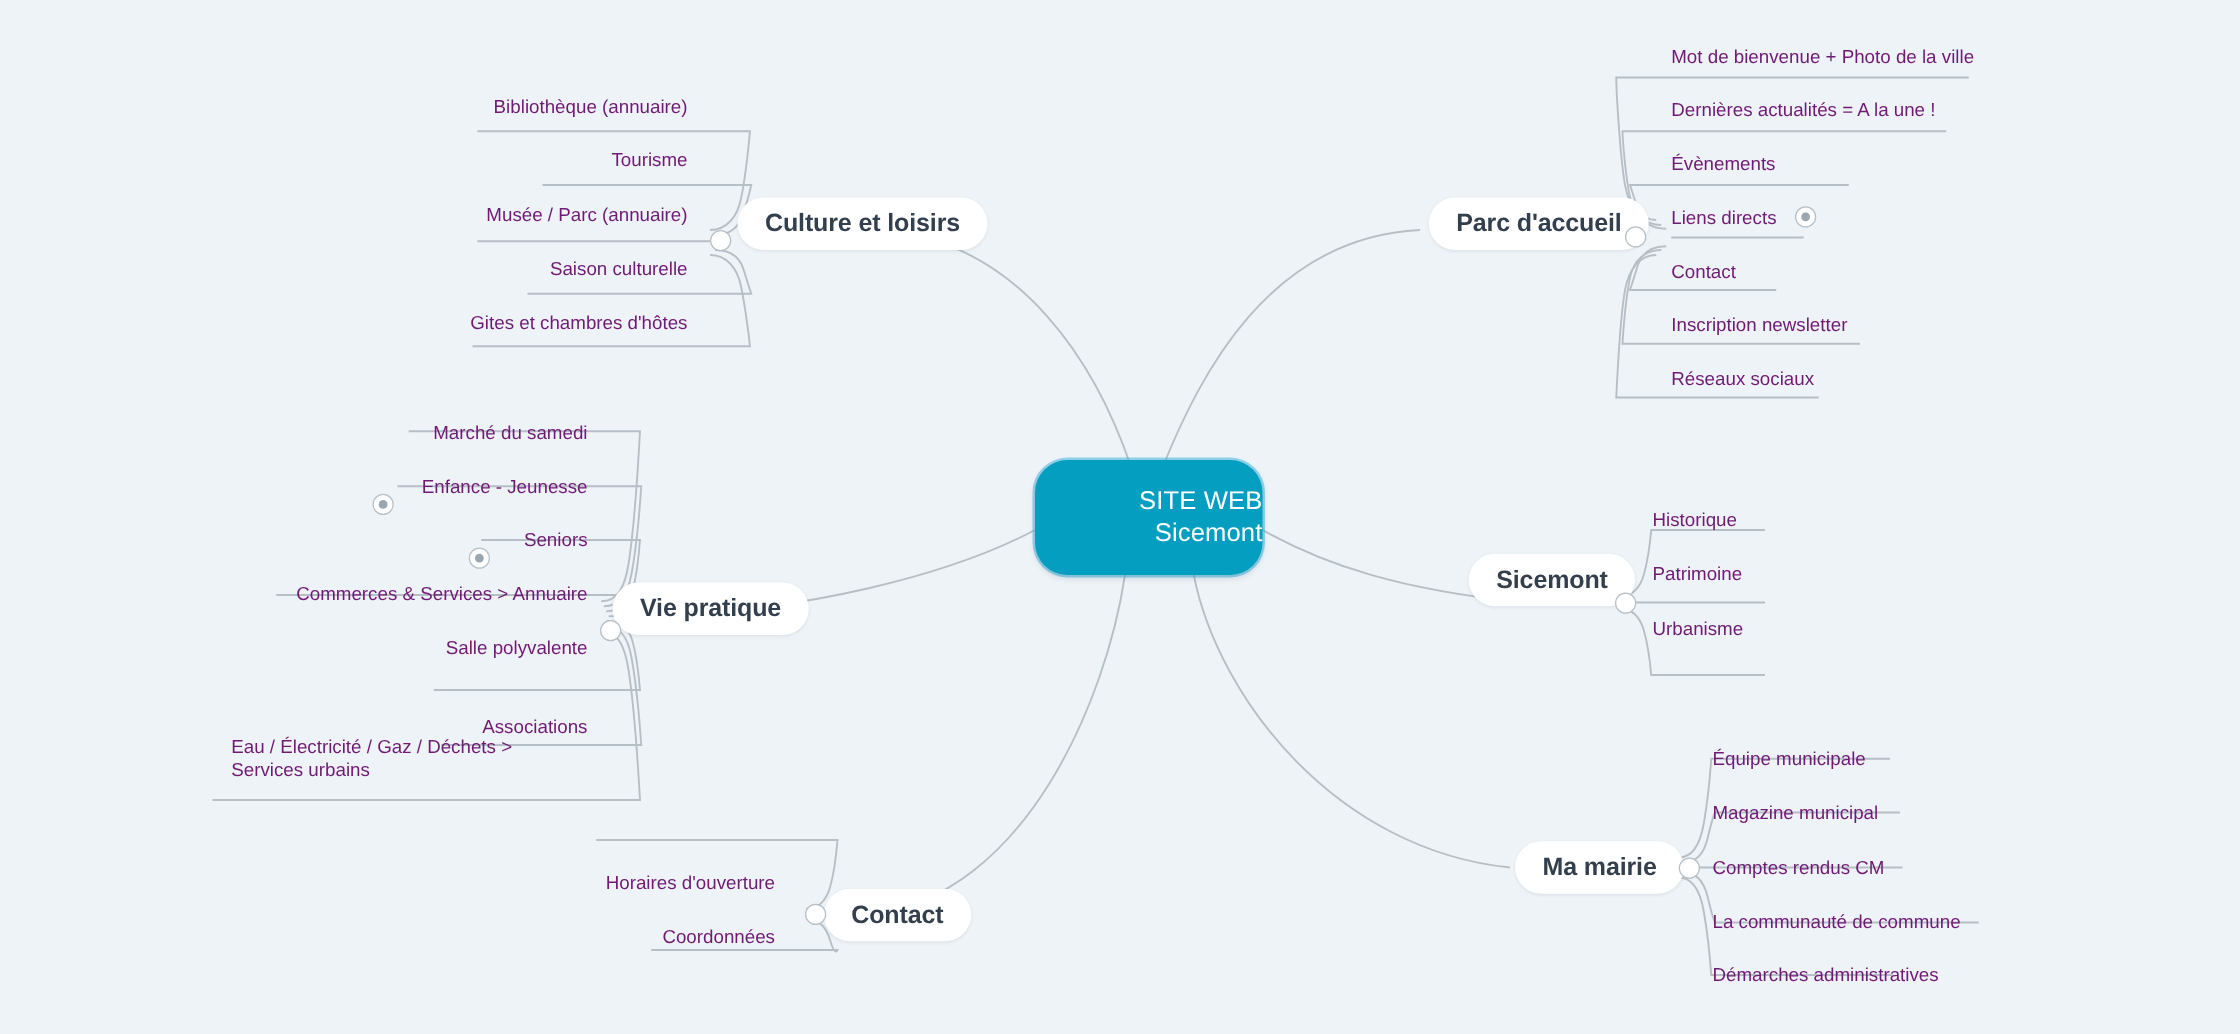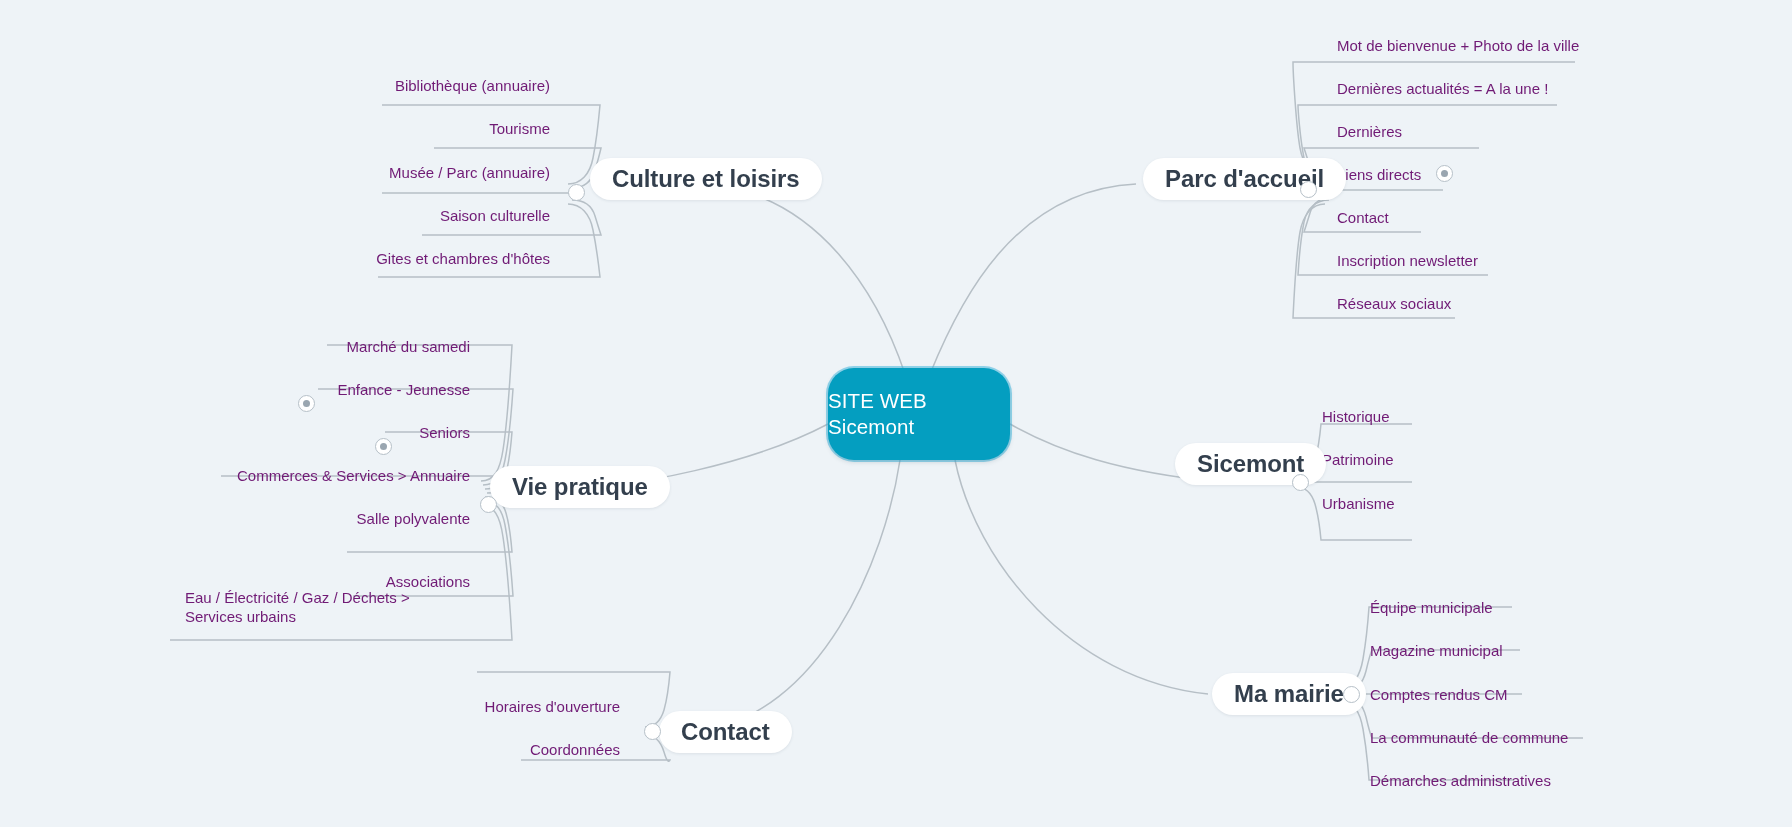--- a/index.html
+++ b/index.html
@@ -27,39 +27,39 @@
   
   .root-node {
     position: absolute;
     left: 828px; top: 368px;
     width: 182px; height: 92px;
     background: #049ec0;
     border-radius: 26px;
     box-shadow: 0 2px 5px rgba(40,70,90,.18), 0 0 0 2px rgba(70,185,225,.55);
     display: flex;
     flex-direction: column;
-    align-items: flex-start;
+    align-items: flex-end;
     justify-content: center;
     color: #ffffff;
     z-index: 6;
   }
   .root-line1 { font-size: 20.5px; line-height: 26px; letter-spacing: .1px; }
   .root-line2 { font-size: 20.5px; line-height: 26px; letter-spacing: .1px; }
 
   
   .branch-node {
     position: absolute;
     height: 42px;
     background: #ffffff;
     border-radius: 21px;
     display: flex;
     align-items: center;
     justify-content: center;
     padding: 0 22px;
-    font-size: 24px;
+    font-size: 20px;
     font-weight: bold;
     color: #333f4d;
     letter-spacing: -0.1px;
     white-space: nowrap;
     box-shadow: 0 1px 3px rgba(50,70,90,.10);
     z-index: 5;
   }
 
   
   .leaf {
@@ -163,21 +163,21 @@
     <span class="root-line2">Sicemont</span>
   </div>
 
   <div class="branch-node" style="left:1143px; top:158px;">
     <span>Parc d'accueil</span>
   </div>
   <div class="junction" style="left:1300px; top:181px;"></div>
 
   <div class="leaf" style="left:1337px; top:36px;">Mot de bienvenue + Photo de la ville</div>
   <div class="leaf" style="left:1337px; top:79px;">Dernières actualités = A la une !</div>
-  <div class="leaf" style="left:1337px; top:122px;">Dernières</div>
+  <div class="leaf" style="left:1337px; top:122px;">Évènements</div>
   <div class="leaf" style="left:1337px; top:165px;">Liens directs</div>
   <div class="collapse-toggle" style="left:1436px; top:165px;"></div>
   <div class="leaf" style="left:1337px; top:208px;">Contact</div>
   <div class="leaf" style="left:1337px; top:251px;">Inscription newsletter</div>
   <div class="leaf" style="left:1337px; top:294px;">Réseaux sociaux</div>
 
   <div class="branch-node" style="left:590px; top:158px;">
     <span>Culture et loisirs</span>
   </div>
   <div class="junction" style="left:568px; top:184px;"></div>

